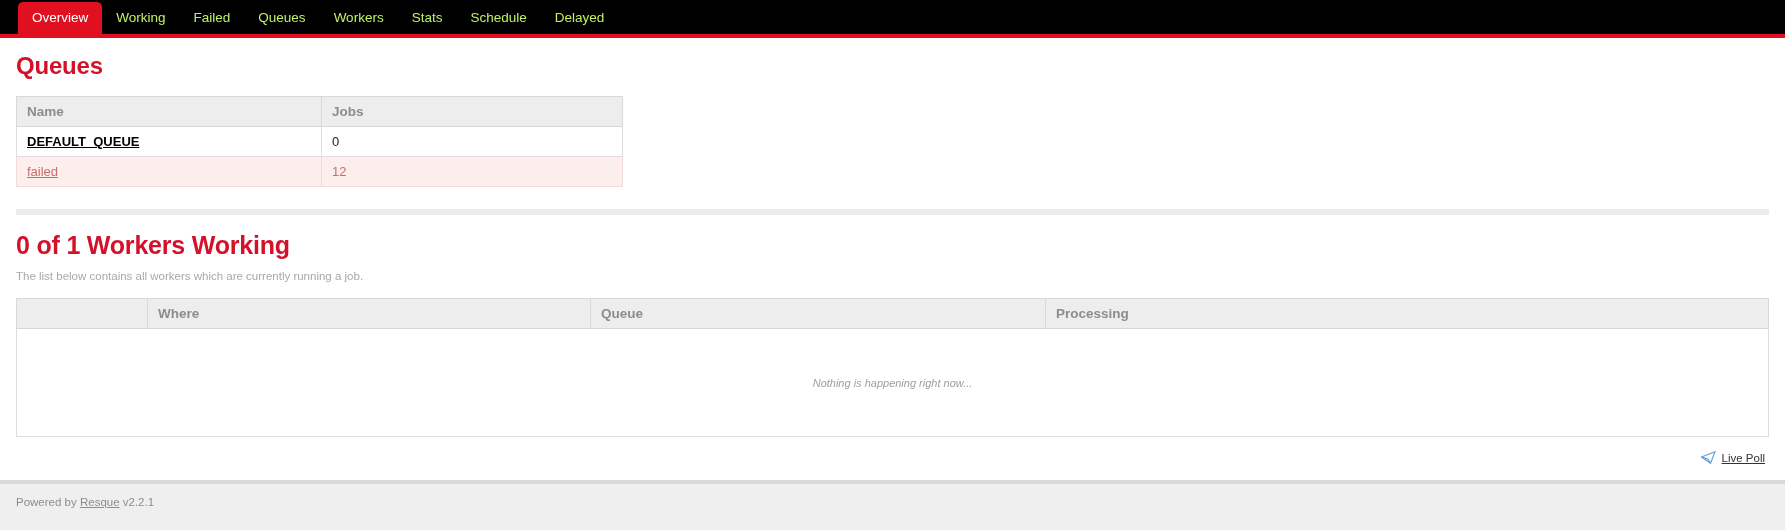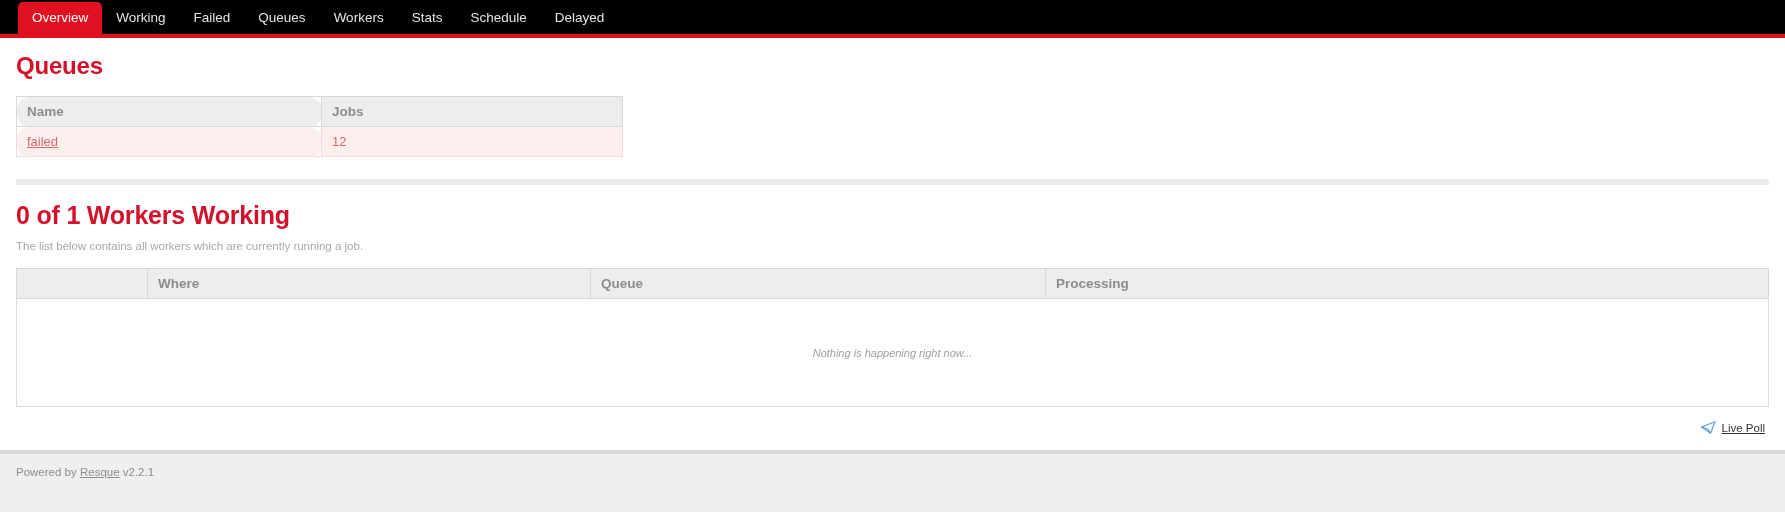--- a/index.html
+++ b/index.html
@@ -21,21 +21,21 @@
     position: relative;
   }
   #topnav::after {
     content: "";
     position: absolute;
     left: 0; right: 0; bottom: -4px;
     height: 4px;
     background: #e01020;
   }
   .navitem {
-    color: #e5e5e5;
+    color: #bef264;
     font-size: 13.5px;
     line-height: 1;
     padding: 9px 14px 10px 14px;
     text-decoration: none;
     white-space: nowrap;
     cursor: pointer;
   }
   .navitem.active {
     background: #e01020;
     font-weight: normal;
@@ -76,21 +76,21 @@
   }
   table.grid td {
     padding: 7px 10px;
     border: 1px solid #dddddd;
     color: #222222;
     font-size: 13px;
     background: #ffffff;
   }
   #queues-table { width: 607px; }
   #queues-table th:nth-child(1),
-  #queues-table td:nth-child(1) { width: 305px; border-radius: 13px; }
+  #queues-table td:nth-child(1) { width: 305px; }
 
   a.queue-link {
     color: #000000;
     font-weight: bold;
     text-decoration: underline;
     cursor: pointer;
   }
   tr.failed-row td {
     background: #fdeeee;
     border-color: #f3d9d9;
@@ -183,20 +183,26 @@
   <h1 class="page-title">Queues</h1>
 
   <table class="grid" id="queues-table">
     <thead>
       <tr>
         <th>Name</th>
         <th>Jobs</th>
       </tr>
     </thead>
     <tbody>
+      <tr>
+        <td>
+          <a class="queue-link">DEFAULT_QUEUE</a>
+        </td>
+        <td class="jobs-cell">0</td>
+      </tr>
       <tr class="failed-row">
         <td>
           <a class="queue-link">failed</a>
         </td>
         <td class="jobs-cell">12</td>
       </tr>
     </tbody>
   </table>
 
   <hr class="divider">

